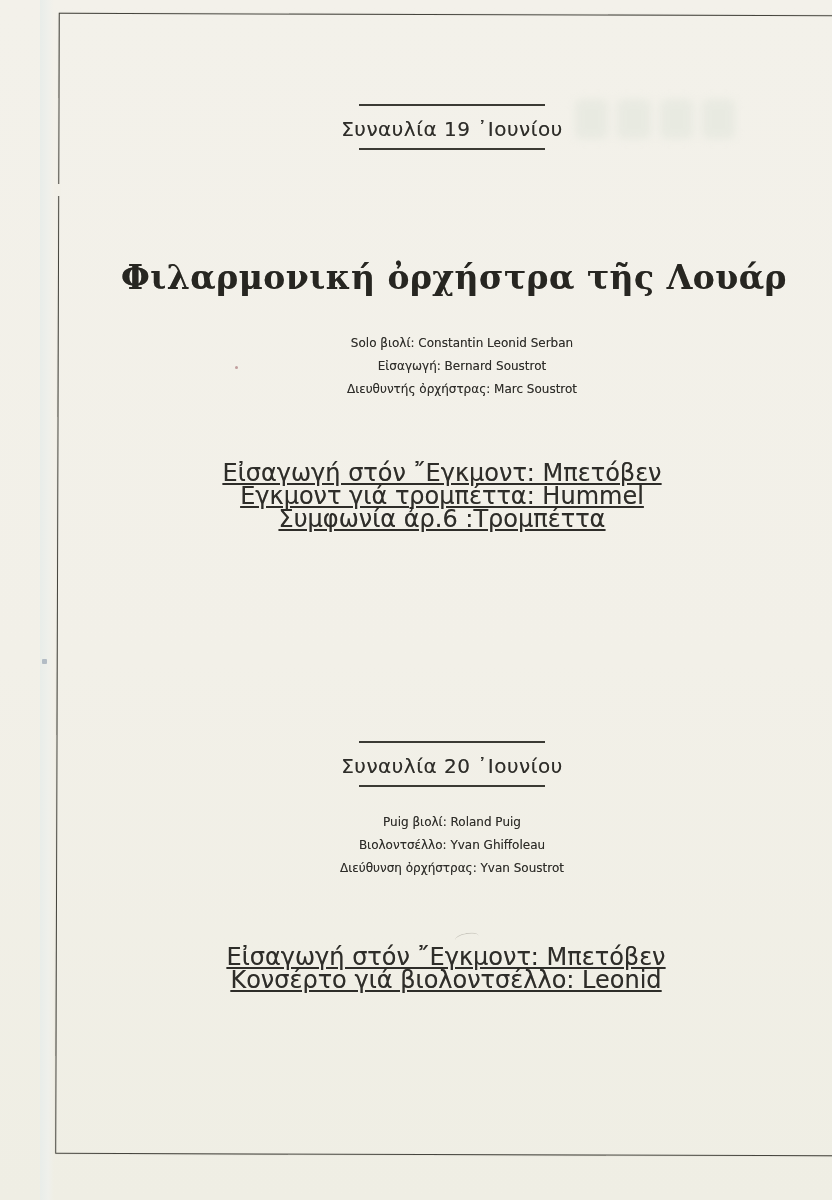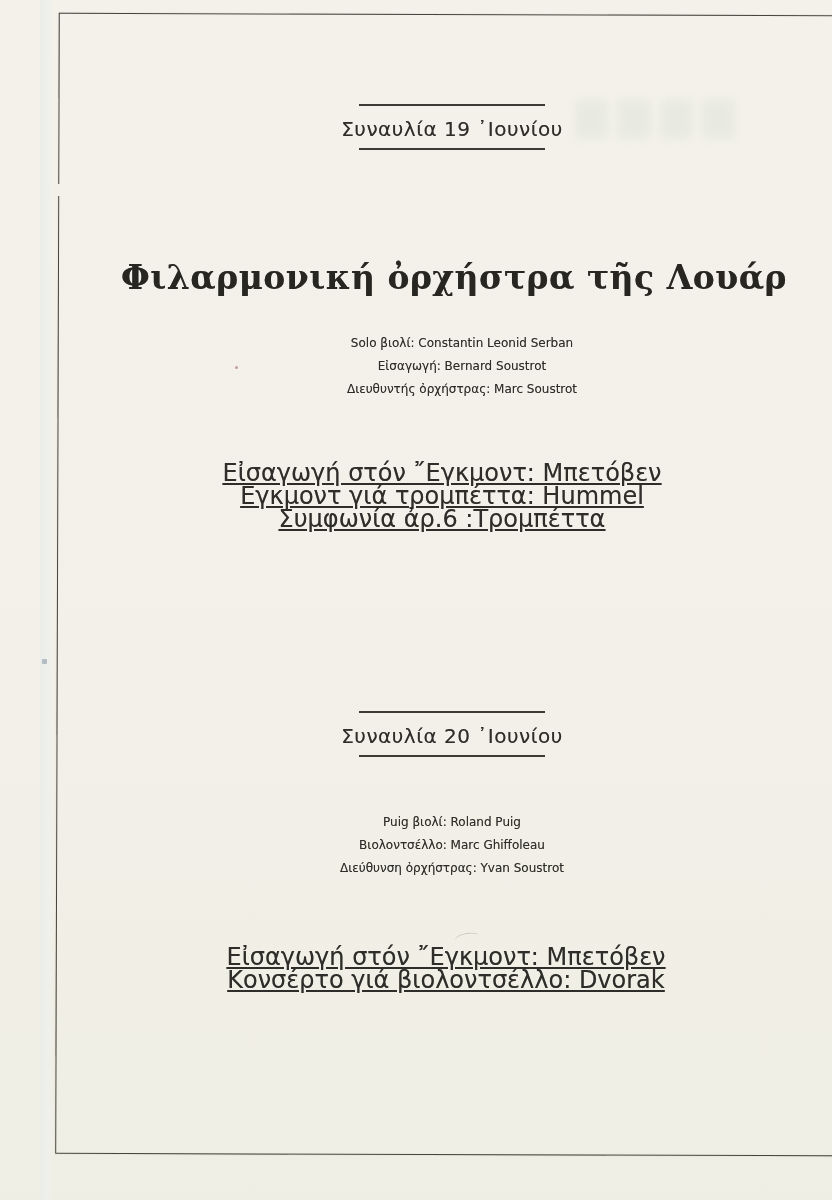--- a/index.html
+++ b/index.html
@@ -84,21 +84,21 @@
     white-space: nowrap;
     text-decoration: underline;
   }
   .program.second div { line-height: 23px; }
 
   
   #header-1   { left: 102px; top: 104px; }
   #title-1    { left: -2px;  top: 258px; }
   #perf-1     { left: 112px; top: 332px; }
   #prog-1     { left: 92px;  top: 462px; }
-  #header-2   { left: 102px; top: 711px; }
+  #header-2   { left: 102px; top: 741px; }
   #perf-2     { left: 102px; top: 811px; }
   #prog-2     { left: 96px;  top: 946px; }
 
   
   .ghost {
     position: absolute;
     left: 535px; top: 99px;
     width: 160px; height: 40px;
     display: flex;
     gap: 9px;
@@ -162,26 +162,26 @@
   </div>
 
   <div class="block concert-header" id="header-2">
     <div class="rule top"></div>
     <div class="hdr-text">Συναυλία 20 ᾿Ιουνίου</div>
     <div class="rule bottom"></div>
   </div>
 
   <div class="block performers" id="perf-2">
     <div>Puig βιολί: Roland Puig</div>
-    <div>Βιολοντσέλλο: Marc Ghiffoleau</div>
+    <div>Βιολοντσέλλο: Yvan Ghiffoleau</div>
     <div>Διεύθυνση ὀρχήστρας: Yvan Soustrot</div>
   </div>
 
   <div class="block program second" id="prog-2">
     <div>Εἰσαγωγή στόν ῎Εγκμοντ: Μπετόβεν</div>
-    <div>Κονσέρτο γιά βιολοντσέλλο: Dvorak</div>
+    <div>Κονσέρτο γιά βιολοντσέλλο: Leonid</div>
   </div>
 
   <div class="squiggle"></div>
   <div class="speck red"></div>
   <div class="speck blue"></div>
 
 </div>
 
 </body></html>

